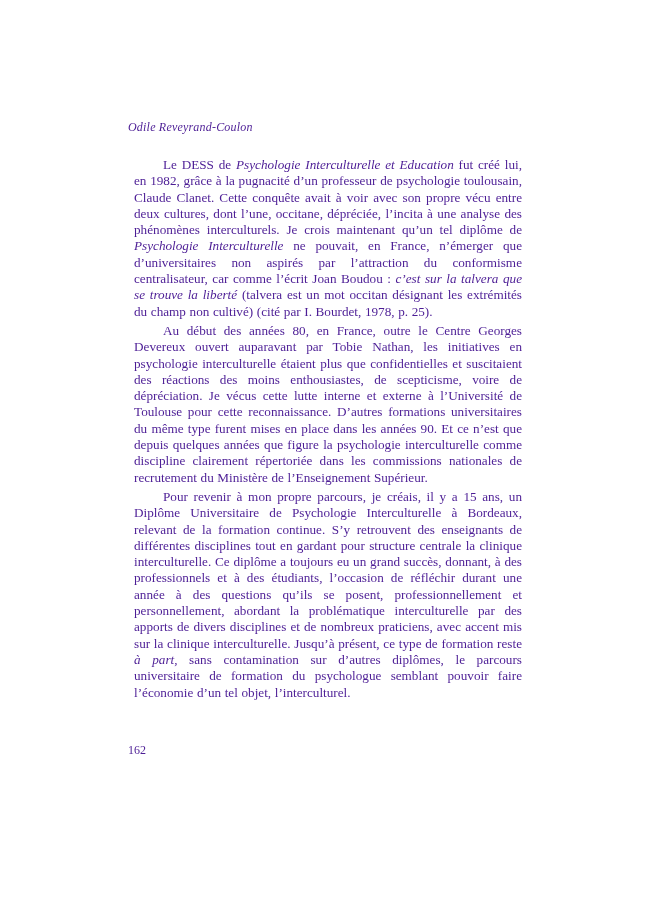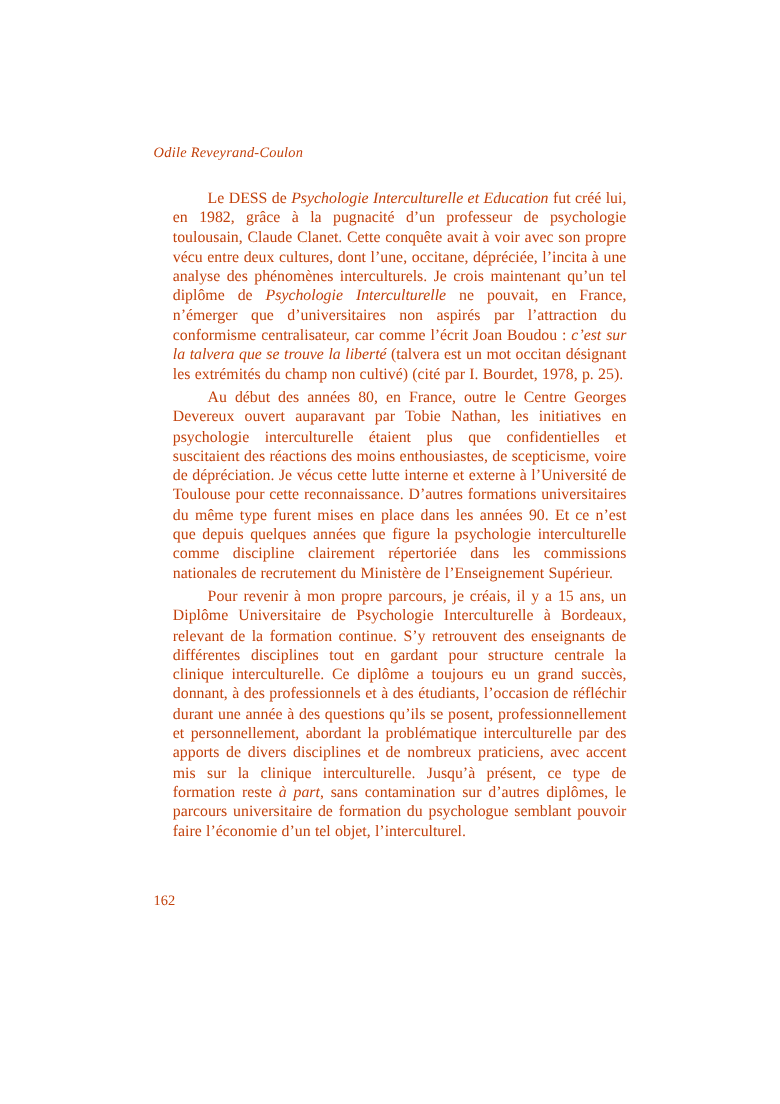--- a/index.html
+++ b/index.html
@@ -6,40 +6,40 @@
     margin: 0;
     padding: 0;
     background: #ffffff;
   }
   .page {
     position: relative;
     width: 650px;
     height: 920px;
     background: #ffffff;
     font-family: "Liberation Serif", "DejaVu Serif", serif;
-    color: #c2410c;
+    color: #4c1d95;
     overflow: hidden;
   }
   .running-header {
     position: absolute;
     left: 128px;
     top: 120px;
     width: 394px;
     font-size: 12px;
     font-style: italic;
     letter-spacing: 0.2px;
   }
   .body-text {
     position: absolute;
     left: 128px;
     top: 157px;
     width: 394px;
   }
   .body-text p.para {
-    margin: 0 0 3px 16px;
+    margin: 0 0 3px 6px;
     font-size: 13.2px;
     line-height: 16.3px;
     text-align: justify;
     text-indent: 29px;
     word-spacing: 0.3px;
   }
   .body-text p.para em {
     font-style: italic;
   }
   .page-number {

